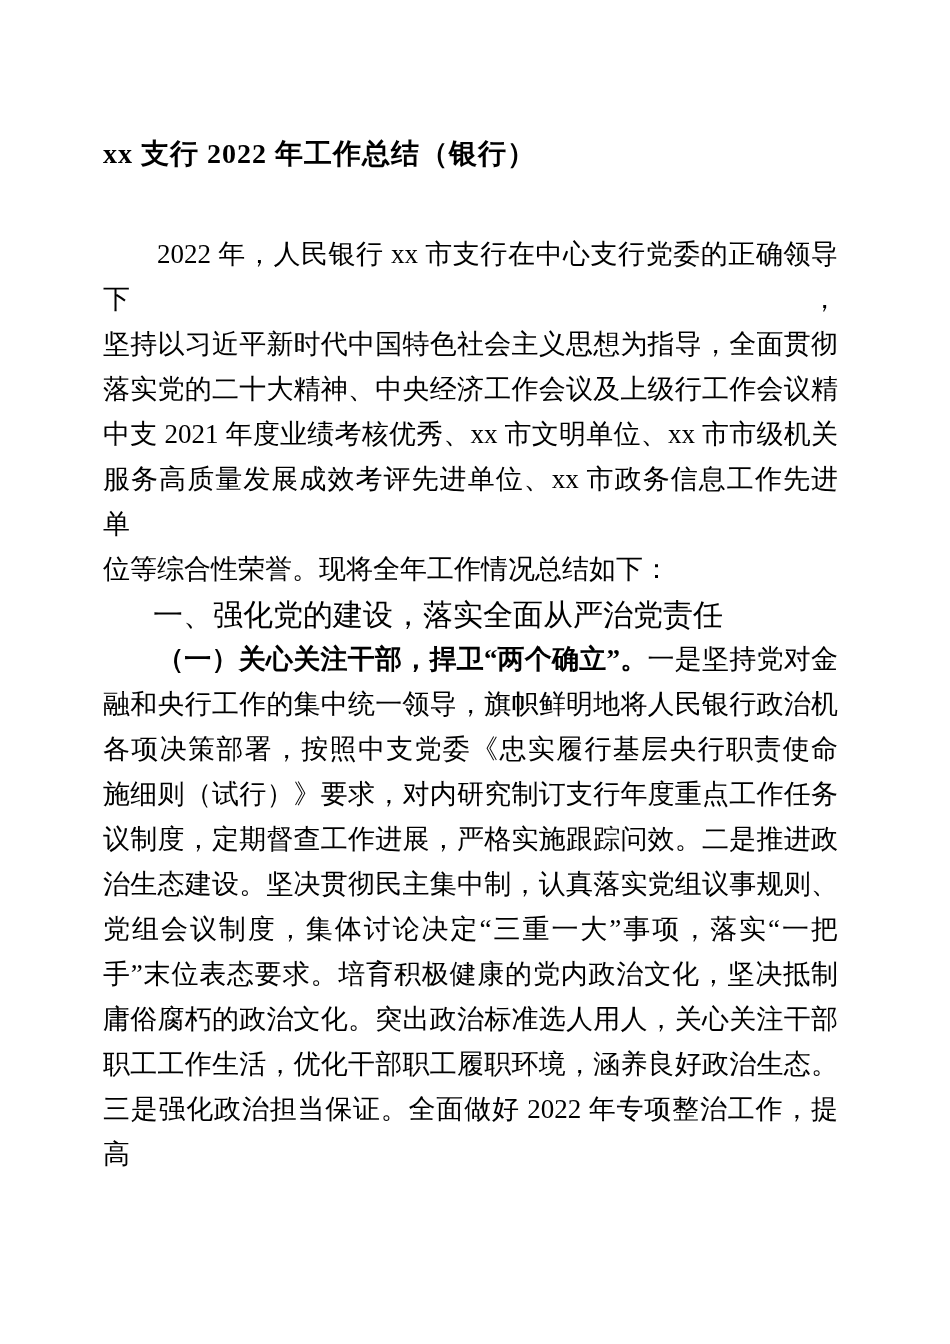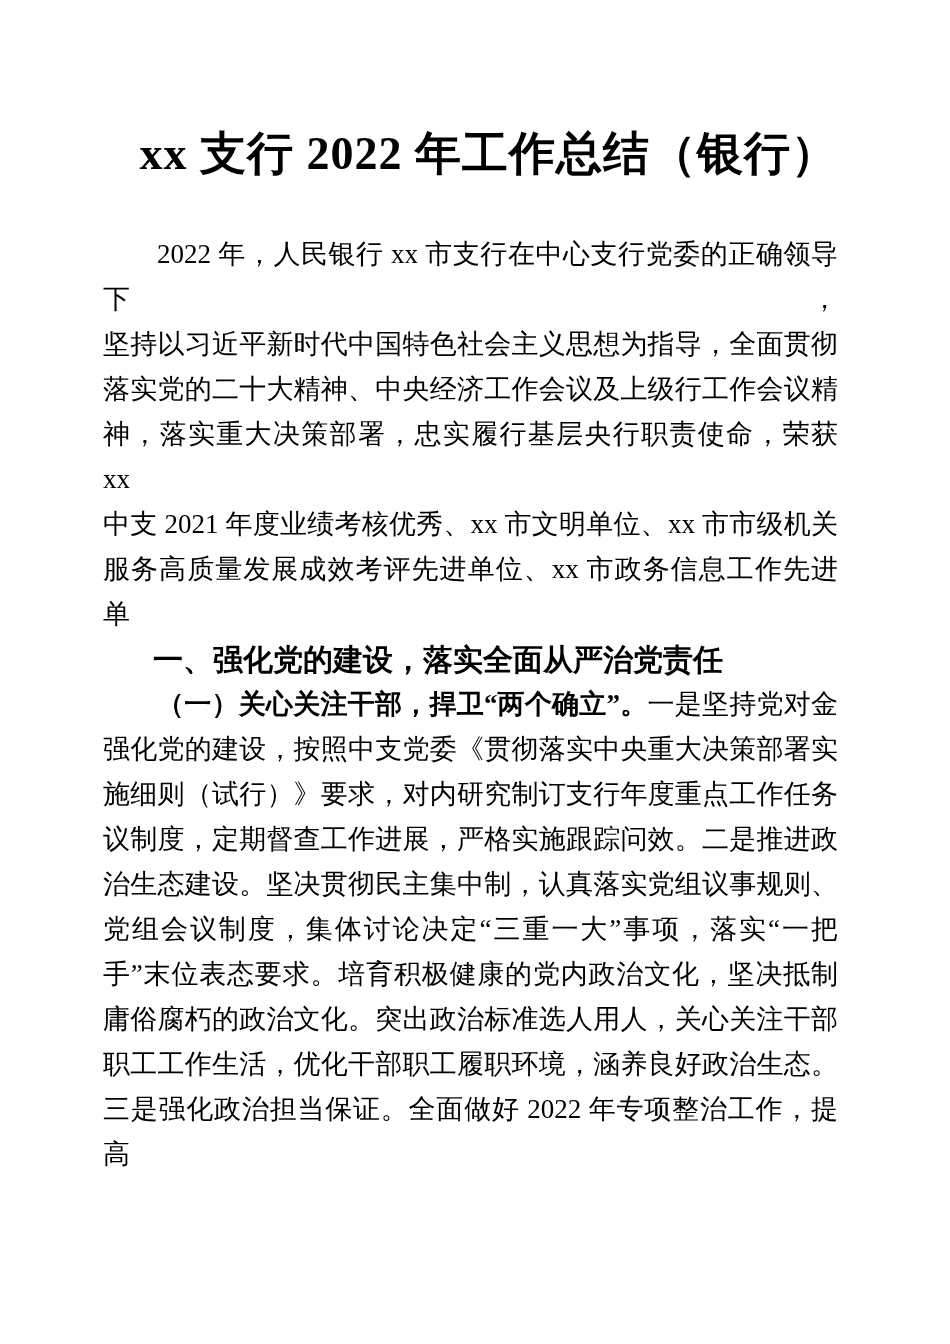--- a/index.html
+++ b/index.html
@@ -13,75 +13,76 @@
     height: 1344px;
     background: #ffffff;
     color: #000000;
     box-sizing: border-box;
     padding: 0 112px 0 103px;
     overflow: hidden;
     font-family: "Liberation Serif", "DejaVu Serif", serif;
   }
   .doc-title {
     margin-top: 128px;
-    font-size: 46px;
+    font-size: 28px;
     line-height: 52px;
     font-weight: 700;
-    text-align: right;
+    text-align: left;
     letter-spacing: 1px;
     font-family: "Liberation Serif", "DejaVu Serif", serif;
   }
   .para { margin: 0; padding: 0; }
   .para-first { margin-top: 52px; }
   .line {
     font-size: 27px;
     line-height: 45px;
     text-align: left;
     white-space: normal;
   }
   .jline {
     text-align: justify;
     text-align-last: justify;
   }
   .indent { text-indent: 54px; }
   .sec-heading {
     font-family: "Liberation Sans", "DejaVu Sans", sans-serif;
-    font-weight: 700;
+    font-weight: 400;
     font-size: 30px;
     line-height: 45px;
     text-indent: 50px;
     text-align: left;
   }
   .kaiti-lead {
     font-weight: 700;
   }
 </style>
 </head>
 <body>
 
 <div class="page">
 
   <div class="doc-title">xx 支行 2022 年工作总结（银行）</div>
 
   <div class="para para-first">
     <div class="line jline indent">2022 年，人民银行 xx 市支行在中心支行党委的正确领导下，</div>
     <div class="line jline">坚持以习近平新时代中国特色社会主义思想为指导，全面贯彻</div>
     <div class="line jline">落实党的二十大精神、中央经济工作会议及上级行工作会议精</div>
-    <div class="line jline">神，落实重大决策部署，忠实履行基层央行职责使命，荣获 xx</div>
     <div class="line jline">中支 2021 年度业绩考核优秀、xx 市文明单位、xx 市市级机关</div>
     <div class="line jline">服务高质量发展成效考评先进单位、xx 市政务信息工作先进单</div>
+    <div class="line">位等综合性荣誉。现将全年工作情况总结如下：</div>
   </div>
 
   <div class="line sec-heading">一、强化党的建设，落实全面从严治党责任</div>
 
   <div class="para">
     <div class="line jline indent">
       <span class="kaiti-lead">（一）关心关注干部，捍卫“两个确立”。</span><span>一是坚持党对金</span>
     </div>
-    <div class="line jline">强化党的建设，按照中支党委《贯彻落实中央重大决策部署实</div>
+    <div class="line jline">融和央行工作的集中统一领导，旗帜鲜明地将人民银行政治机</div>
+    <div class="line jline">各项决策部署，按照中支党委《忠实履行基层央行职责使命</div>
     <div class="line jline">施细则（试行）》要求，对内研究制订支行年度重点工作任务</div>
     <div class="line jline">议制度，定期督查工作进展，严格实施跟踪问效。二是推进政</div>
     <div class="line jline">治生态建设。坚决贯彻民主集中制，认真落实党组议事规则、</div>
     <div class="line jline">党组会议制度，集体讨论决定“三重一大”事项，落实“一把</div>
     <div class="line jline">手”末位表态要求。培育积极健康的党内政治文化，坚决抵制</div>
     <div class="line jline">庸俗腐朽的政治文化。突出政治标准选人用人，关心关注干部</div>
     <div class="line jline">职工工作生活，优化干部职工履职环境，涵养良好政治生态。</div>
     <div class="line jline">三是强化政治担当保证。全面做好 2022 年专项整治工作，提高</div>
   </div>
 

